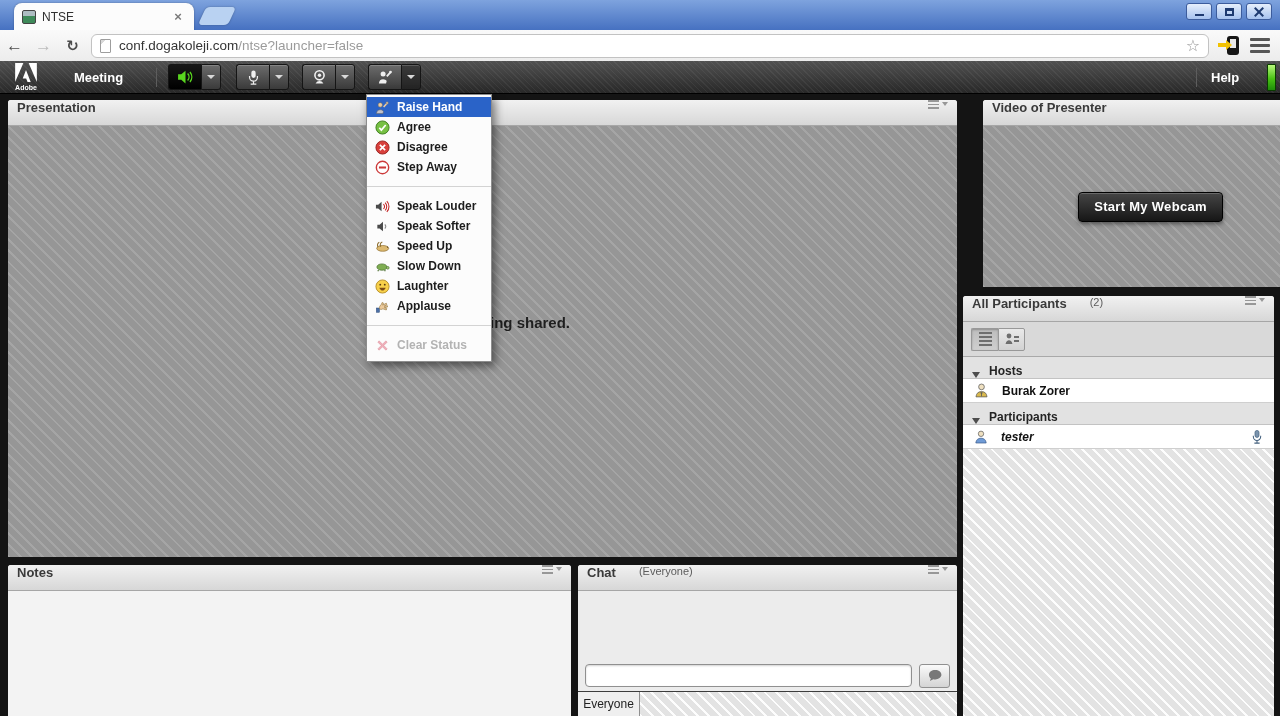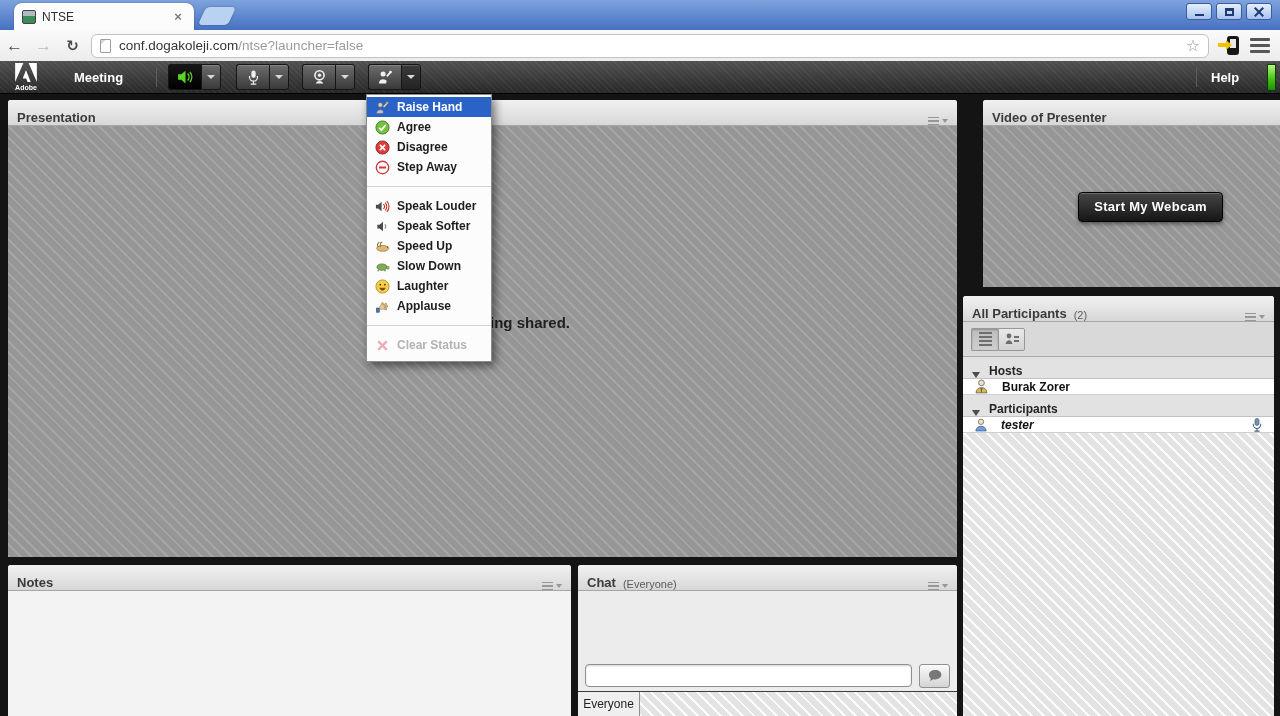--- a/index.html
+++ b/index.html
@@ -83,21 +83,21 @@
     font-size:12px; font-weight:600; color:#1d1d1d; white-space:nowrap; }
   .mi.selected { background:#2a63c8; color:#fff; }
   .mi.disabled { color:#b3b3b3; }
   .msep { height:1px; background:#d3d3d3; margin:9px 0; }
   .mi-icon { width:16px; height:16px; flex:none; display:flex; align-items:center; justify-content:center; }
 
   
   .pod { position:absolute; background:#f3f3f3; border-radius:3px 3px 0 0; overflow:hidden;
     display:flex; flex-direction:column; }
   .pod-header { height:26px; flex:none; background:linear-gradient(#f1f1f1,#d7d7d7);
-    border-bottom:1px solid #a6a6a6; display:flex; align-items:flex-end; padding:0 9px; }
+    border-bottom:1px solid #a6a6a6; display:flex; align-items:flex-start; padding:0 9px;gap:16px; }
   .pod-title { font-size:13px; font-weight:600; color:#3a3a3a; }
   .pod-sub { font-size:11px; color:#5c5c5c; margin-left:7px; }
   .pod-menu { margin-left:auto; display:flex; align-items:center; gap:3px; }
   .pm-bars { display:flex; flex-direction:column; gap:2px; }
   .pm-bars div { width:11px; height:1.5px; background:#979797; }
   .pm-caret { width:0; height:0; border-left:3.5px solid transparent; border-right:3.5px solid transparent;
     border-top:4px solid #979797; }
   .hatch-dark { background-color:#969696;
     background-image:repeating-linear-gradient(45deg,rgba(255,255,255,.14) 0 2px,rgba(255,255,255,0) 2px 8px); }
   .hatch-light { background-color:#e3e3e3;
@@ -127,21 +127,21 @@
   .ic-list { display:flex; flex-direction:column; gap:2px; }
   .ic-list div { width:13px; height:2px; background:#6e6e6e; }
   .group-row { height:22px; flex:none; background:#e2e2e2; border-bottom:1px solid #c3c3c3;
     display:flex; align-items:flex-end; padding:0 9px; gap:9px; }
   .tri-down { width:0; height:0; border-left:4.5px solid transparent; border-right:4.5px solid transparent;
     border-top:6px solid #4d4d4d; }
   .tri-right { width:0; height:0; border-top:4.5px solid transparent; border-bottom:4.5px solid transparent;
     border-left:6px solid #a8a8a8; }
   .group-label { font-size:12px; font-weight:bold; color:#242424; }
   .group-label.dim { color:#a2a2a2; }
-  .person-row { height:16px; flex:none; background:#fff; border-bottom:1px solid #cfcfcf;
+  .person-row { height:24px; flex:none; background:#fff; border-bottom:1px solid #cfcfcf;
     display:flex; align-items:center; padding:4px 10px; gap:12px; }
   .person-name { font-size:12px; font-weight:bold; color:#111; }
   .person-name.italic { font-style:italic; }
   .row-right { margin-left:auto; display:flex; align-items:center; }
   .plist-fill { flex:1; }
 
   #pod-notes { left:8px; top:565px; width:563px; height:151px; }
   .notes-body { flex:1; background:#f3f3f3; }
 
   #pod-chat { left:578px; top:565px; width:379px; height:151px; }

